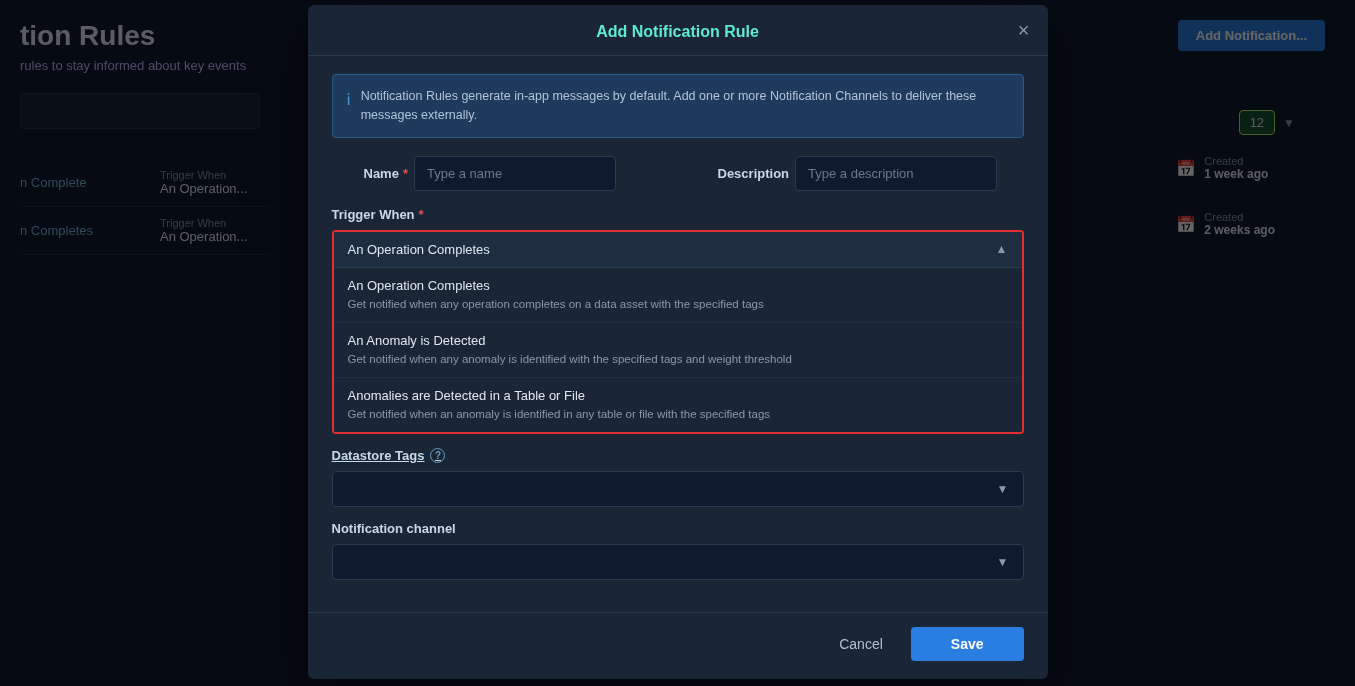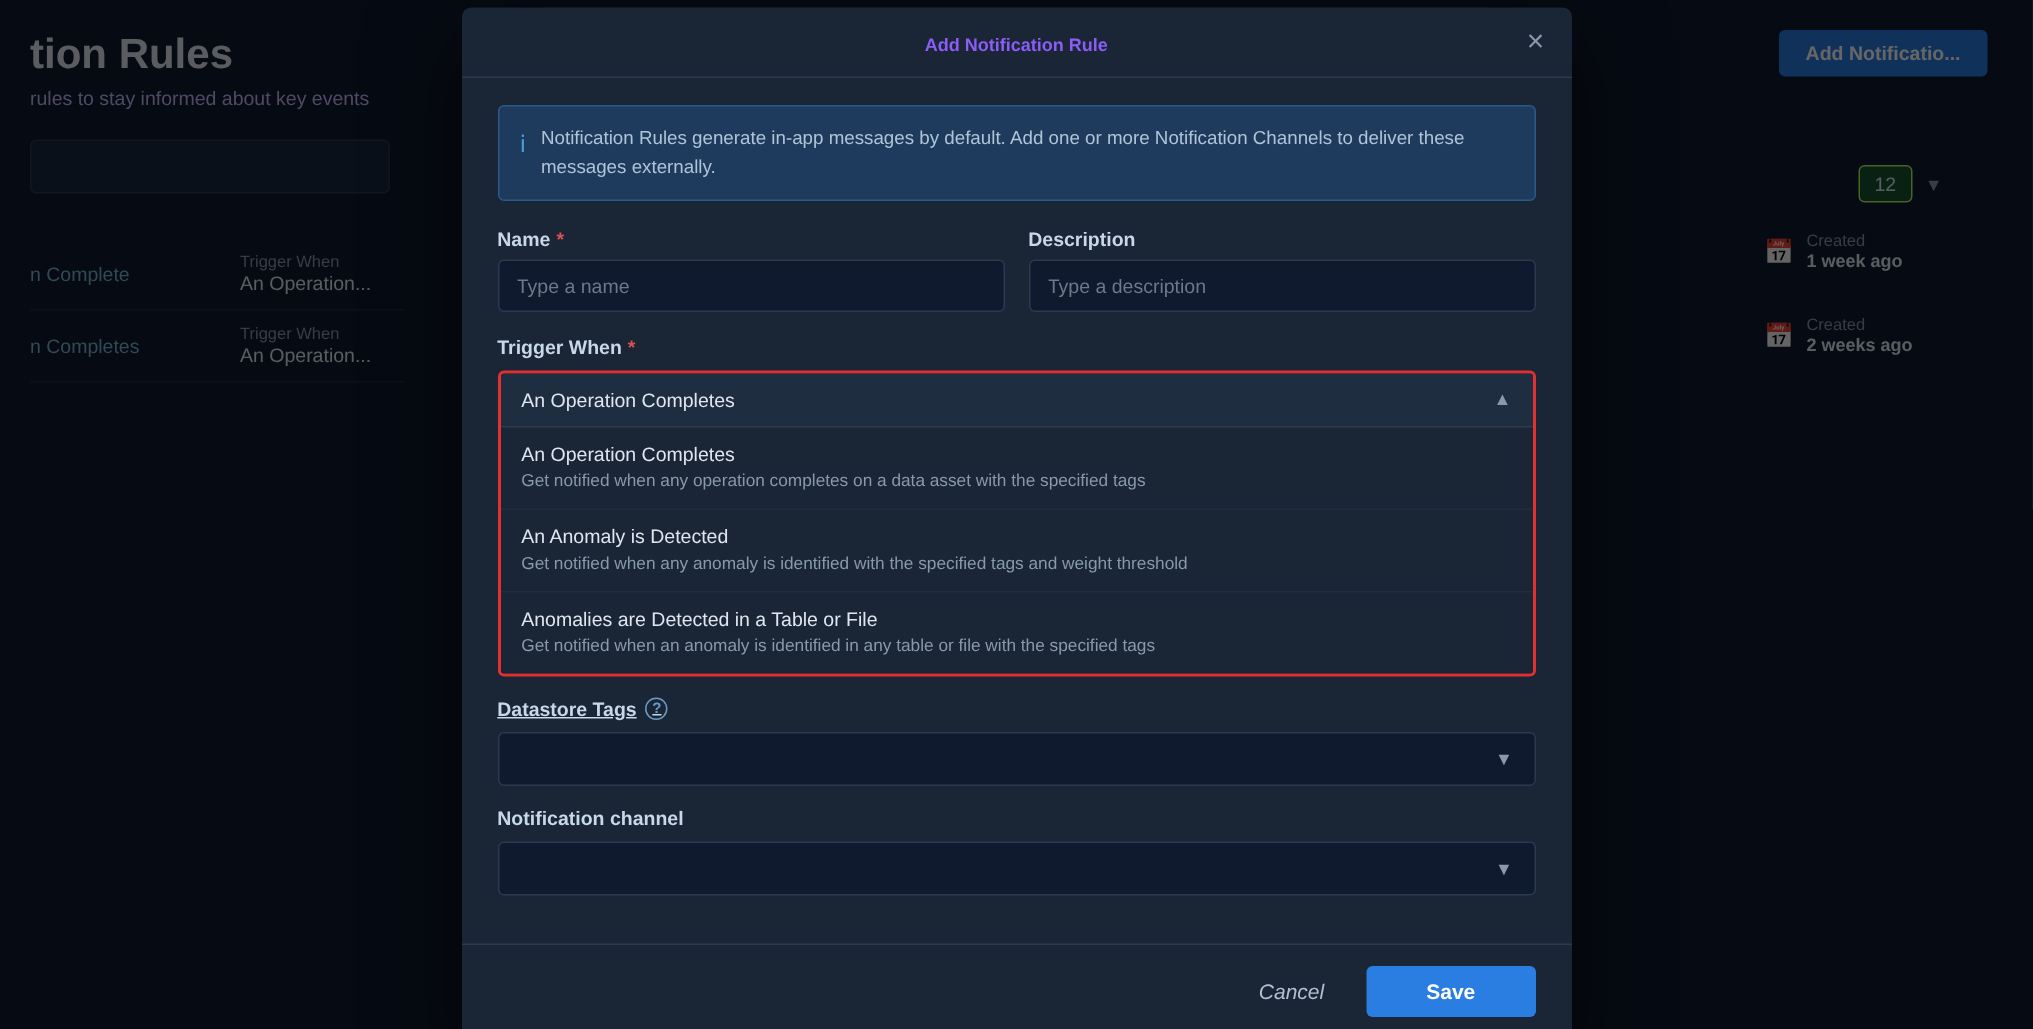--- a/index.html
+++ b/index.html
@@ -156,23 +156,23 @@
     .modal-header {
       display: flex;
       align-items: center;
       justify-content: center;
       padding: 18px 24px 14px;
       position: relative;
       border-bottom: 1px solid #2a3a50;
     }
 
     .modal-title {
-      font-size: 12px;
-      font-weight: 600;
-      color: #8b5cf6;
+      font-size: 16px;
+      font-weight: 600;
+      color: #5eead4;
     }
 
     .modal-close {
       position: absolute;
       right: 18px;
       top: 50%;
       transform: translateY(-50%);
       background: none;
       border: none;
       color: #8899aa;
@@ -210,23 +210,24 @@
     }
 
     .form-row {
       display: flex;
       gap: 16px;
       margin-bottom: 16px;
     }
 
     .form-group {
       display: flex;
-      flex-direction: column;
+      flex-direction: row;
       gap: 6px;
       flex: 1;
+      margin-left: 32px;
     }
 
     .form-label {
       font-size: 13px;
       font-weight: 600;
       color: #c8d8e8;
       display: flex;
       align-items: center;
       gap: 4px;
     }
@@ -378,21 +379,20 @@
     }
 
     .btn-cancel {
       background: transparent;
       border: none;
       color: #b0c0d0;
       font-size: 14px;
       padding: 8px 16px;
       cursor: pointer;
       border-radius: 4px;
-      font-style: italic;
     }
 
     .btn-save {
       background: #2a7de1;
       color: white;
       border: none;
       border-radius: 4px;
       padding: 9px 40px;
       font-size: 14px;
       font-weight: 600;
@@ -453,21 +453,21 @@
         <div class="bg-created-value">2 weeks ago</div>
       </div>
     </div>
   </div>
 
   <div class="bg-pagination">
     <span class="bg-page-num">12</span>
     <span style="color:#8899aa; font-size:12px;">▼</span>
   </div>
 
-  <button class="bg-blue-btn">Add Notificatio...</button>
+  <button class="bg-blue-btn">Add Notification...</button>
 </div>
 
 <div class="overlay">
 
   <div class="modal">
 
     <div class="modal-header">
       <span class="modal-title">Add Notification Rule</span>
       <button class="modal-close">×</button>
     </div>

